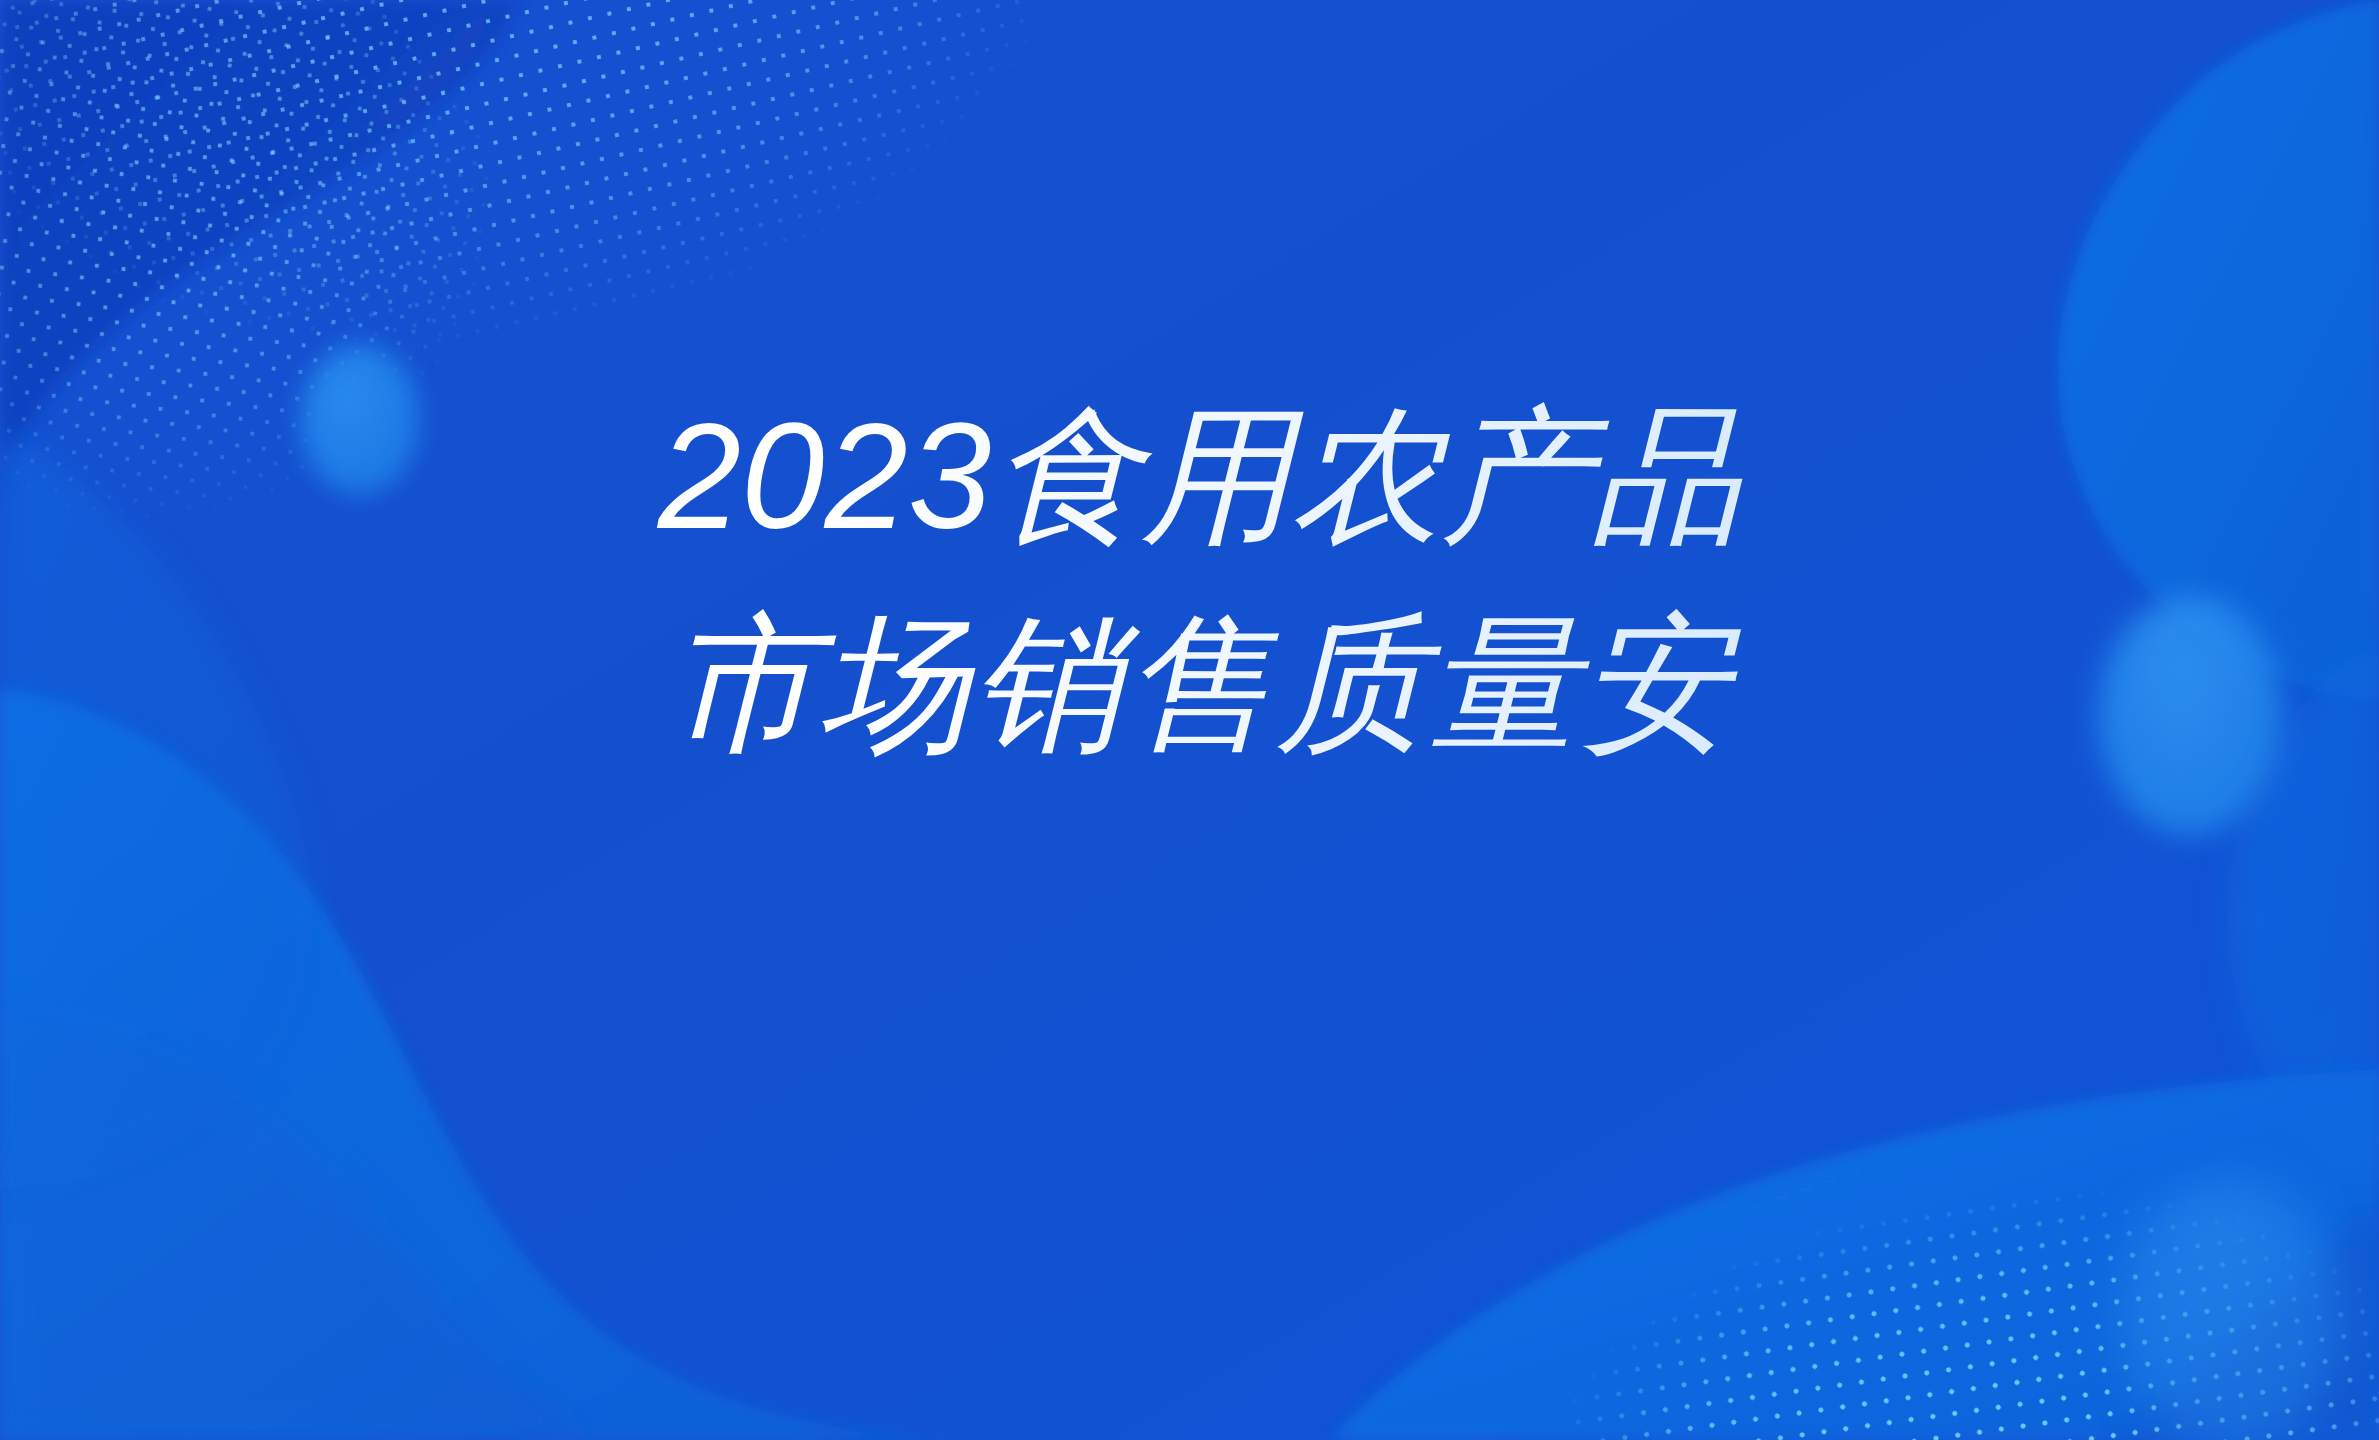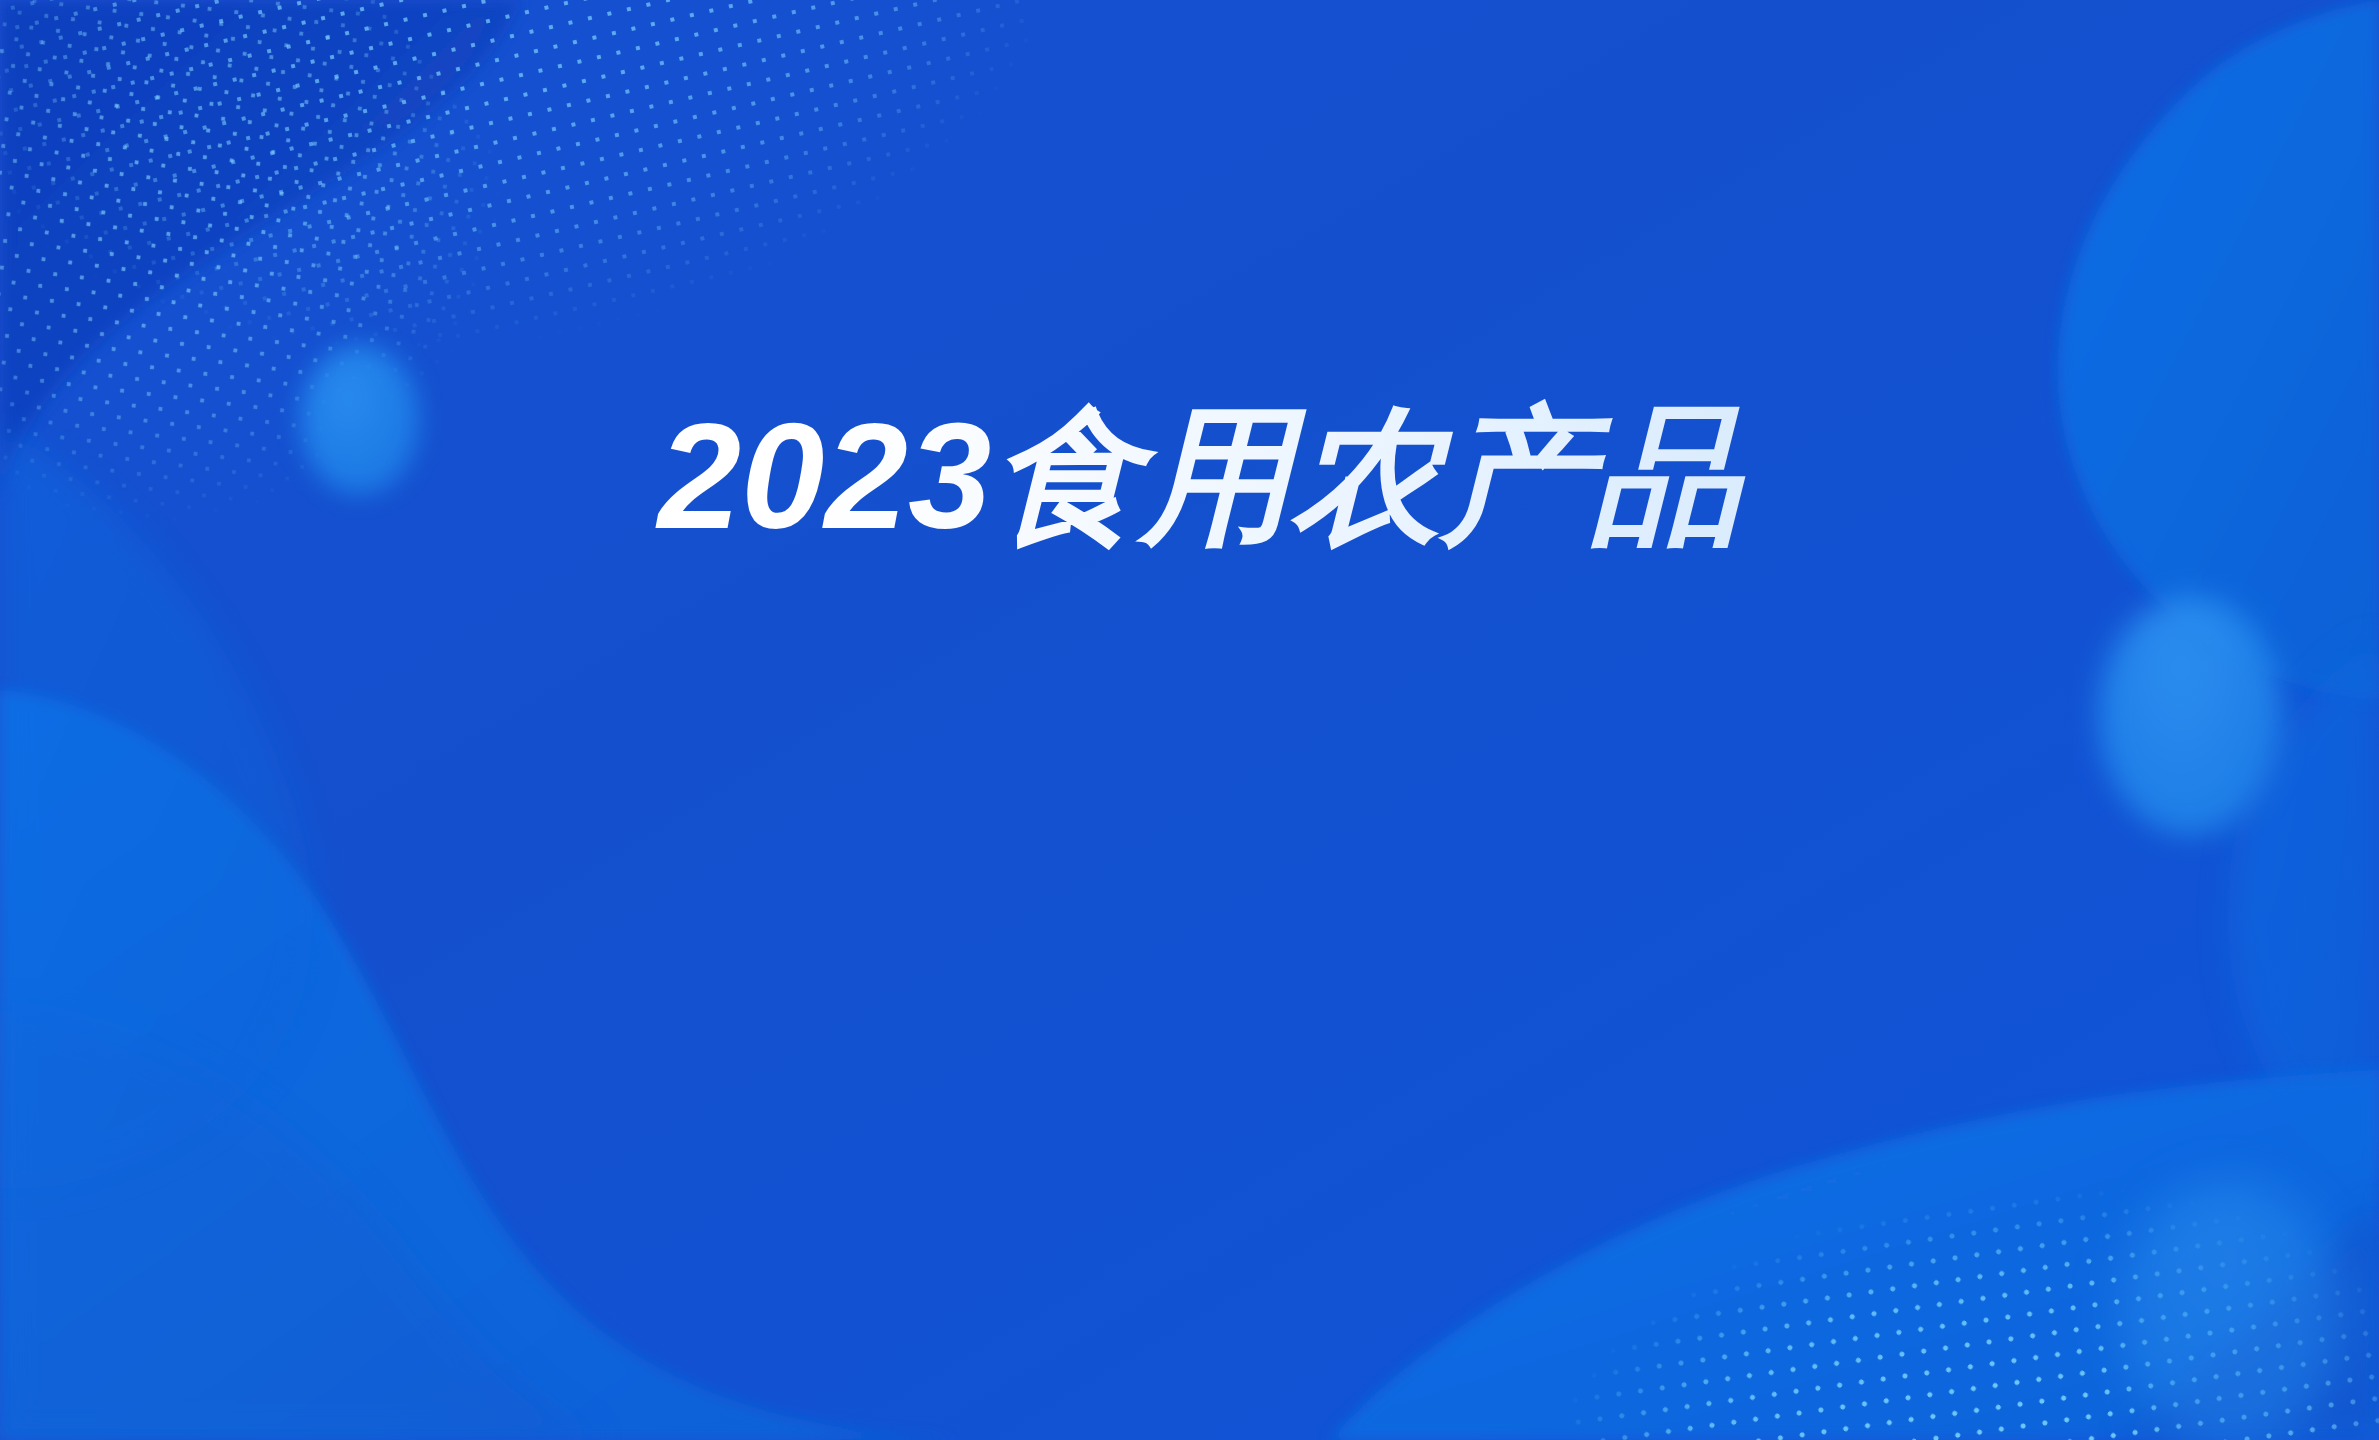--- a/index.html
+++ b/index.html
@@ -115,21 +115,21 @@
     position: absolute;
     left: 0;
     top: 372px;
     width: 2379px;
     text-align: center;
     z-index: 5;
   }
   .title-line {
     display: block;
     font-family: "Liberation Sans", "DejaVu Sans", sans-serif;
-    font-weight: 700;
+    font-weight: 400;
     font-style: italic;
     font-size: 150px;
     line-height: 208px;
     letter-spacing: 2px;
     white-space: nowrap;
     background-image: linear-gradient(100deg, #ffffff 0%, #ffffff 34%, #eaf4ff 58%, #cfe6fb 82%, #c3dffa 100%);
     -webkit-background-clip: text;
             background-clip: text;
     color: transparent;
     -webkit-text-fill-color: transparent;
@@ -204,15 +204,16 @@
     <div class="dots dots-tl2"></div>
     <div class="dots dots-br"></div>
 
     <div class="glow glow-left"></div>
     <div class="glow glow-right-1"></div>
     <div class="glow glow-right-2"></div>
   </div>
 
   <div id="title-block">
     <span class="title-line l1">2023食用农产品</span>
+    <span class="title-line l2">市场销售质量安</span>
   </div>
 
 </div>
 
 </body></html>

